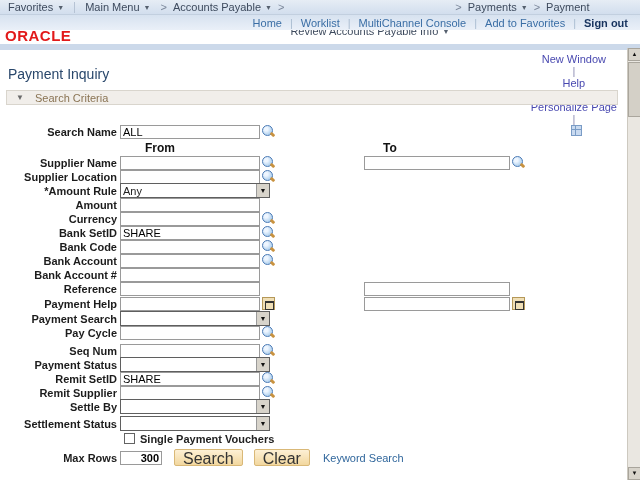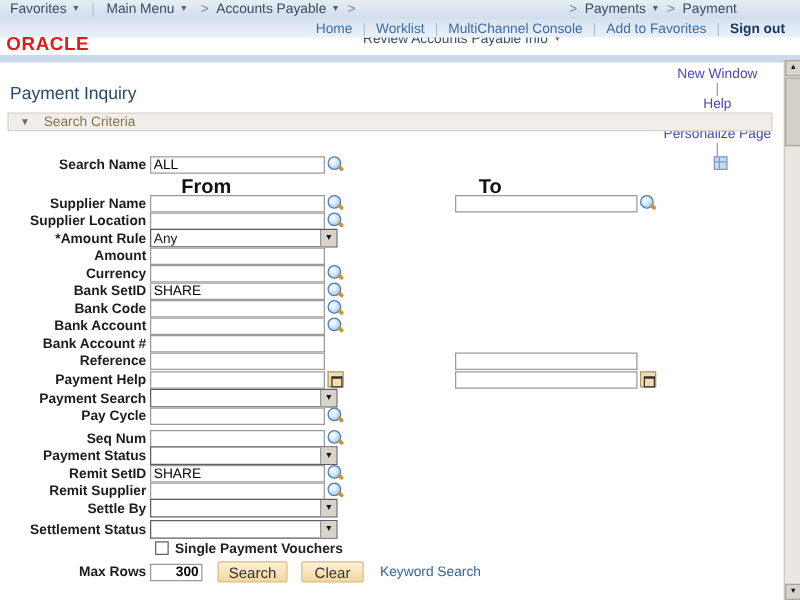--- a/index.html
+++ b/index.html
@@ -49,21 +49,21 @@
     color:#1c1c1c; white-space:nowrap; }
   .ftext { height:14px; border:1px solid #9a9a9a; font-size:11px; padding:0 2px;
     font-family:inherit; width:140px; background:#fff; }
   .fselect { width:150px; height:15px; border:1px solid #5f5f5f; background:#fff;
     display:flex; align-items:center; justify-content:space-between; cursor:pointer; }
   .fselect-value { padding-left:2px; overflow:hidden; white-space:nowrap; }
   .fselect-arrow { width:13px; height:13px; background:#d8d4cb; border-left:1px solid #9a9a9a;
     font-size:7px; display:flex; align-items:center; justify-content:center; color:#111; flex:none; }
   .to-wrap { position:absolute; left:364px; display:flex; align-items:center; }
   .to-wrap .ftext { width:146px; }
-  .col-header { position:absolute; font-weight:bold; font-size:16px; color:#111; }
+  .col-header { position:absolute; font-weight:bold; font-size:12px; color:#111; }
 
   .lookup-icon { position:relative; width:13px; height:13px; display:inline-block;
     margin-left:2px; cursor:pointer; flex:none; }
   .lookup-icon::before { content:""; position:absolute; left:0; top:0; width:9px; height:9px;
     border:1px solid #4a7ab5; border-radius:50%;
     background:radial-gradient(circle at 35% 35%, #eef6ff 20%, #8fbce4); }
   .lookup-icon::after { content:""; position:absolute; left:8px; top:8px; width:5px; height:3px;
     background:#c9923f; transform:rotate(45deg); border-radius:1px; }
 
   .cal-icon { position:relative; width:13px; height:13px; display:inline-block;
@@ -71,21 +71,21 @@
   .cal-icon::before { content:""; position:absolute; left:2px; top:3px; width:7px; height:6px;
     border:1px solid #333; border-top-width:2px; }
 
   .checkbox { width:11px; height:11px; border:1px solid #636363; background:#fff;
     margin-left:124px; cursor:pointer; flex:none; }
   .cb-label { margin-left:5px; font-weight:bold; }
 
   .maxrows { width:42px; text-align:right;font-weight:bold; }
   .psbutton { margin-left:12px; height:17px; min-width:50px; padding:0 8px; text-align:center;
     background:linear-gradient(#fdf0d5,#f2d79e); border:1px solid #d9b877; border-radius:2px;
-    font-size:12px; color:#333; font-family:inherit; cursor:pointer; }
+    font-size:16px; color:#333; font-family:inherit; cursor:pointer; }
   .psbutton + .psbutton { margin-left:11px; }
   .keyword-link { margin-left:13px; color:#31679c; cursor:pointer; }
 
   
   .scrollbar { position:absolute; top:48px; right:0; width:13px; height:432px;
     background:#eae7e1; border-left:1px solid #cdc9c0; }
   .sb-btn { position:absolute; left:0; width:13px; height:13px; background:#d8d4cb;
     border:1px solid #a9a59c; font-size:6px; text-align:center; line-height:11px;
     color:#111; cursor:pointer; }
   .sb-up { top:0; }

